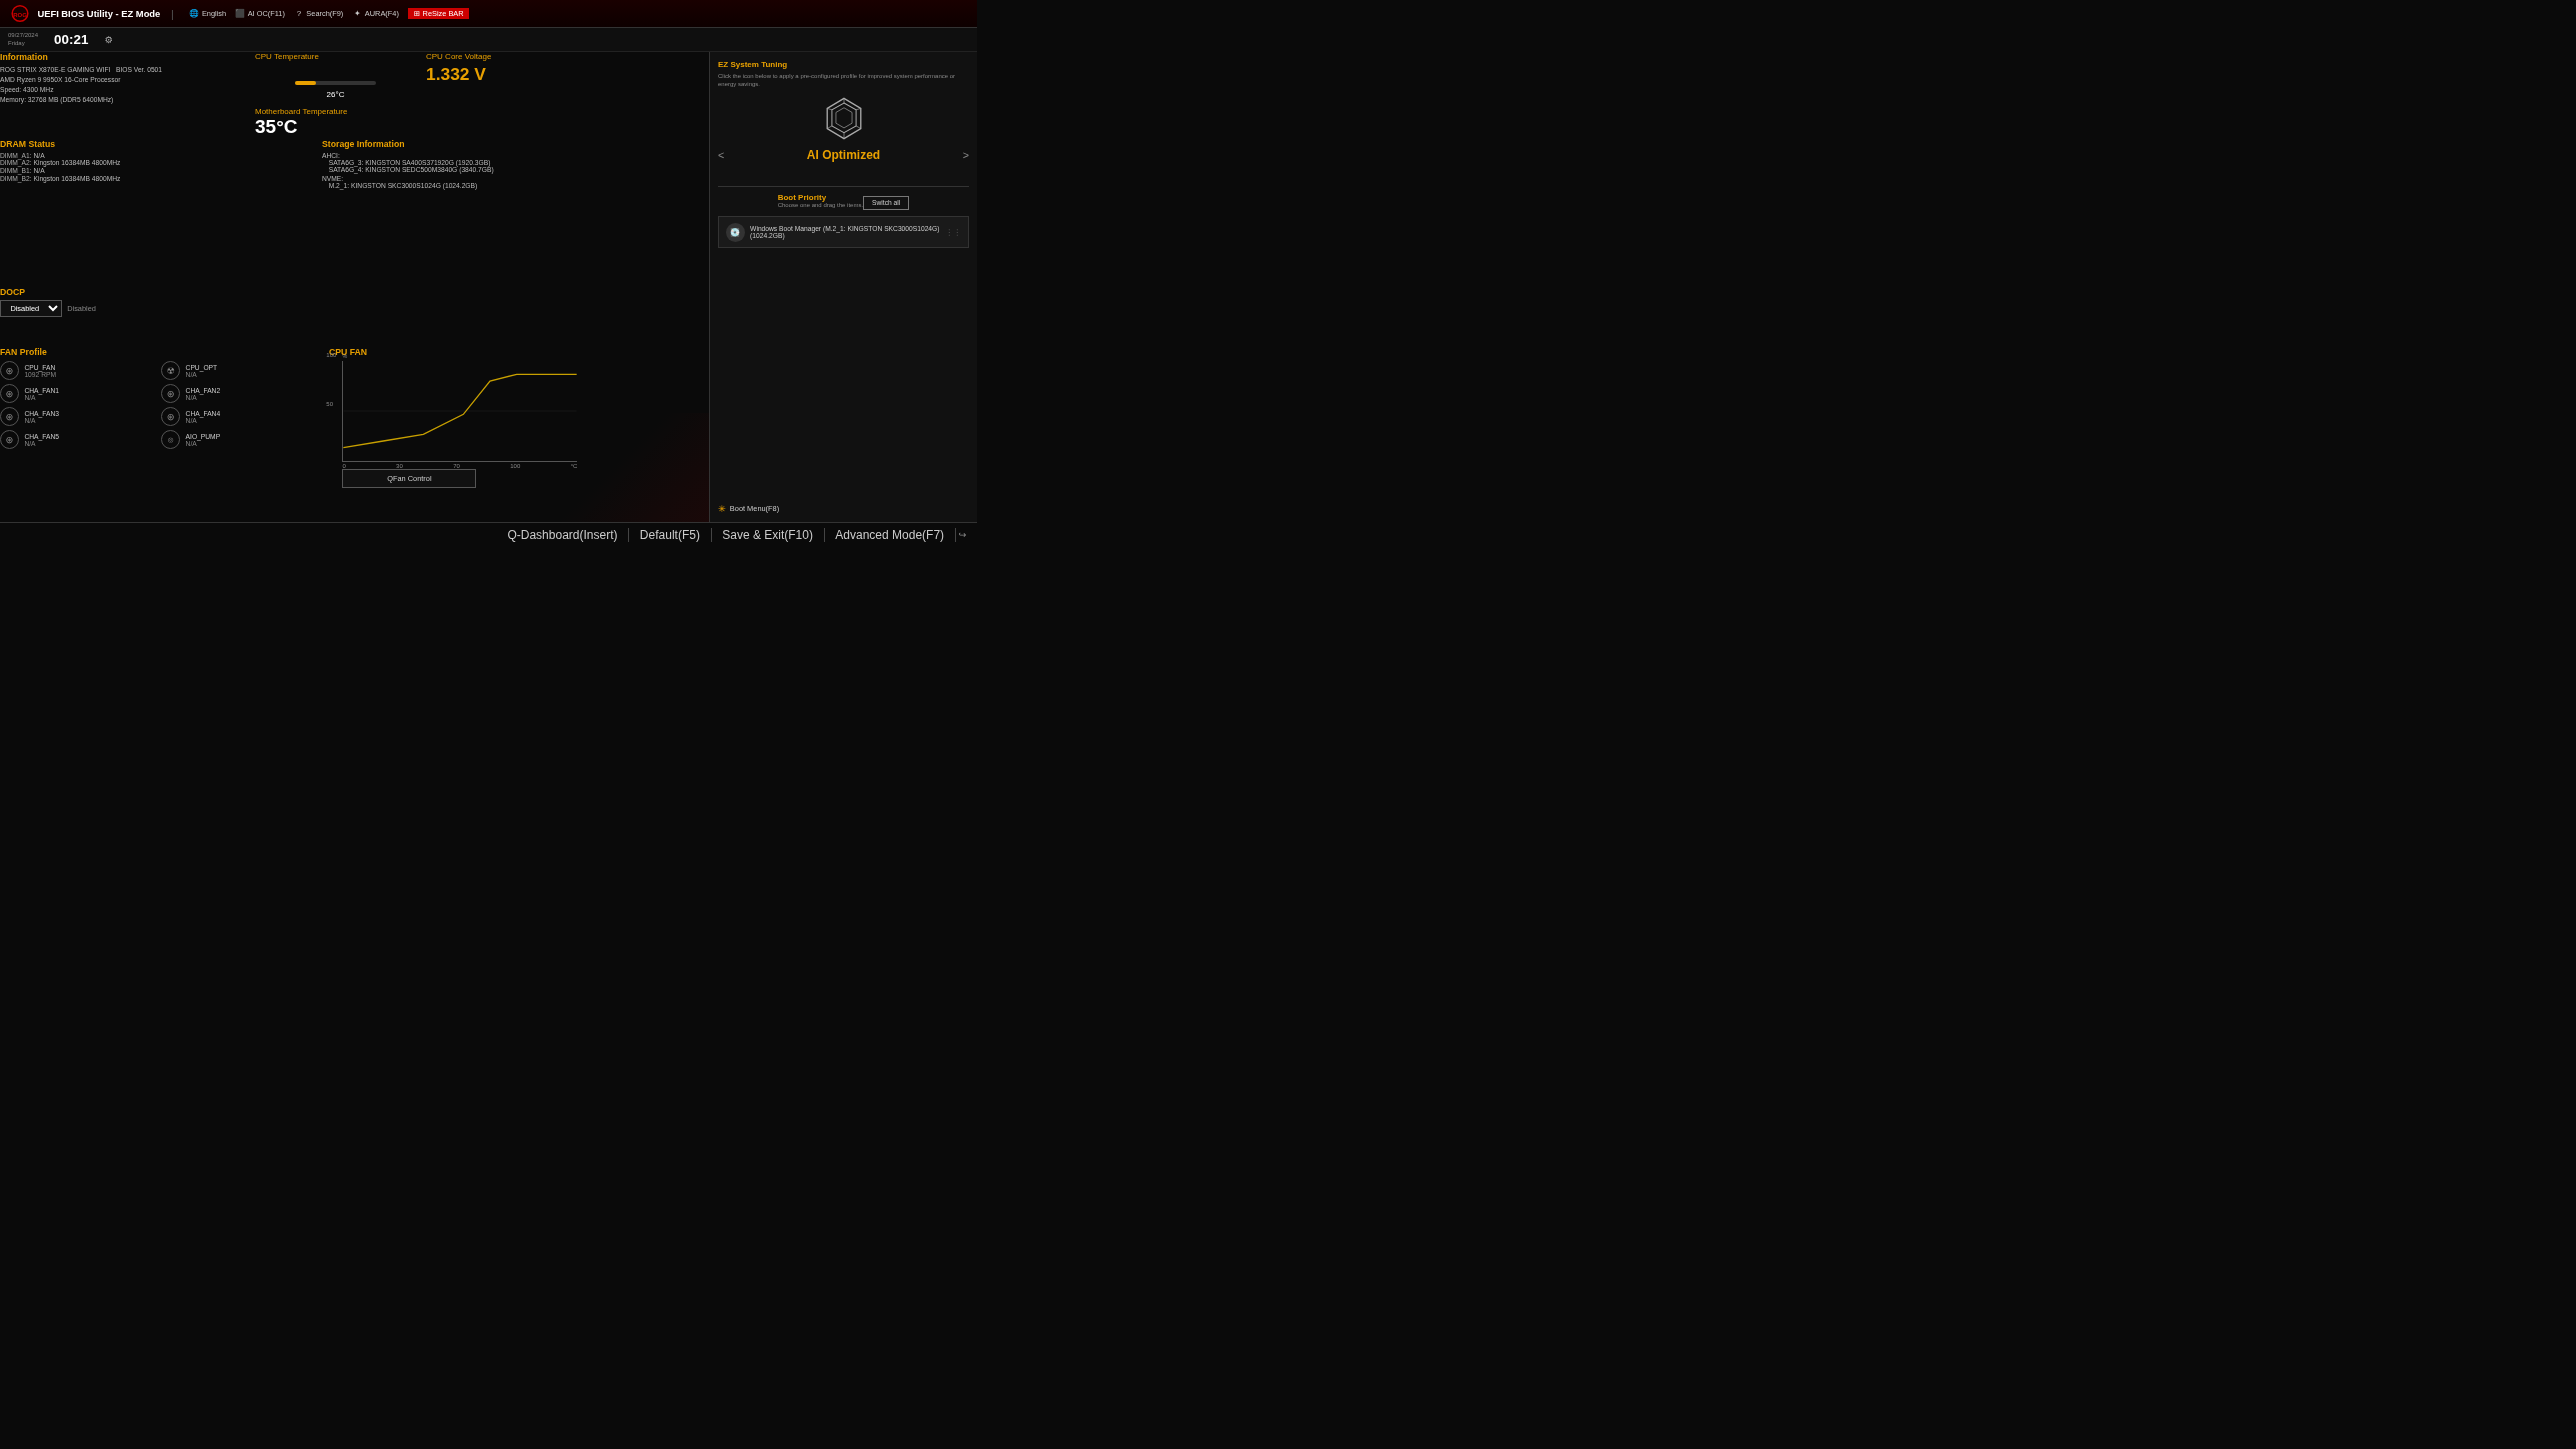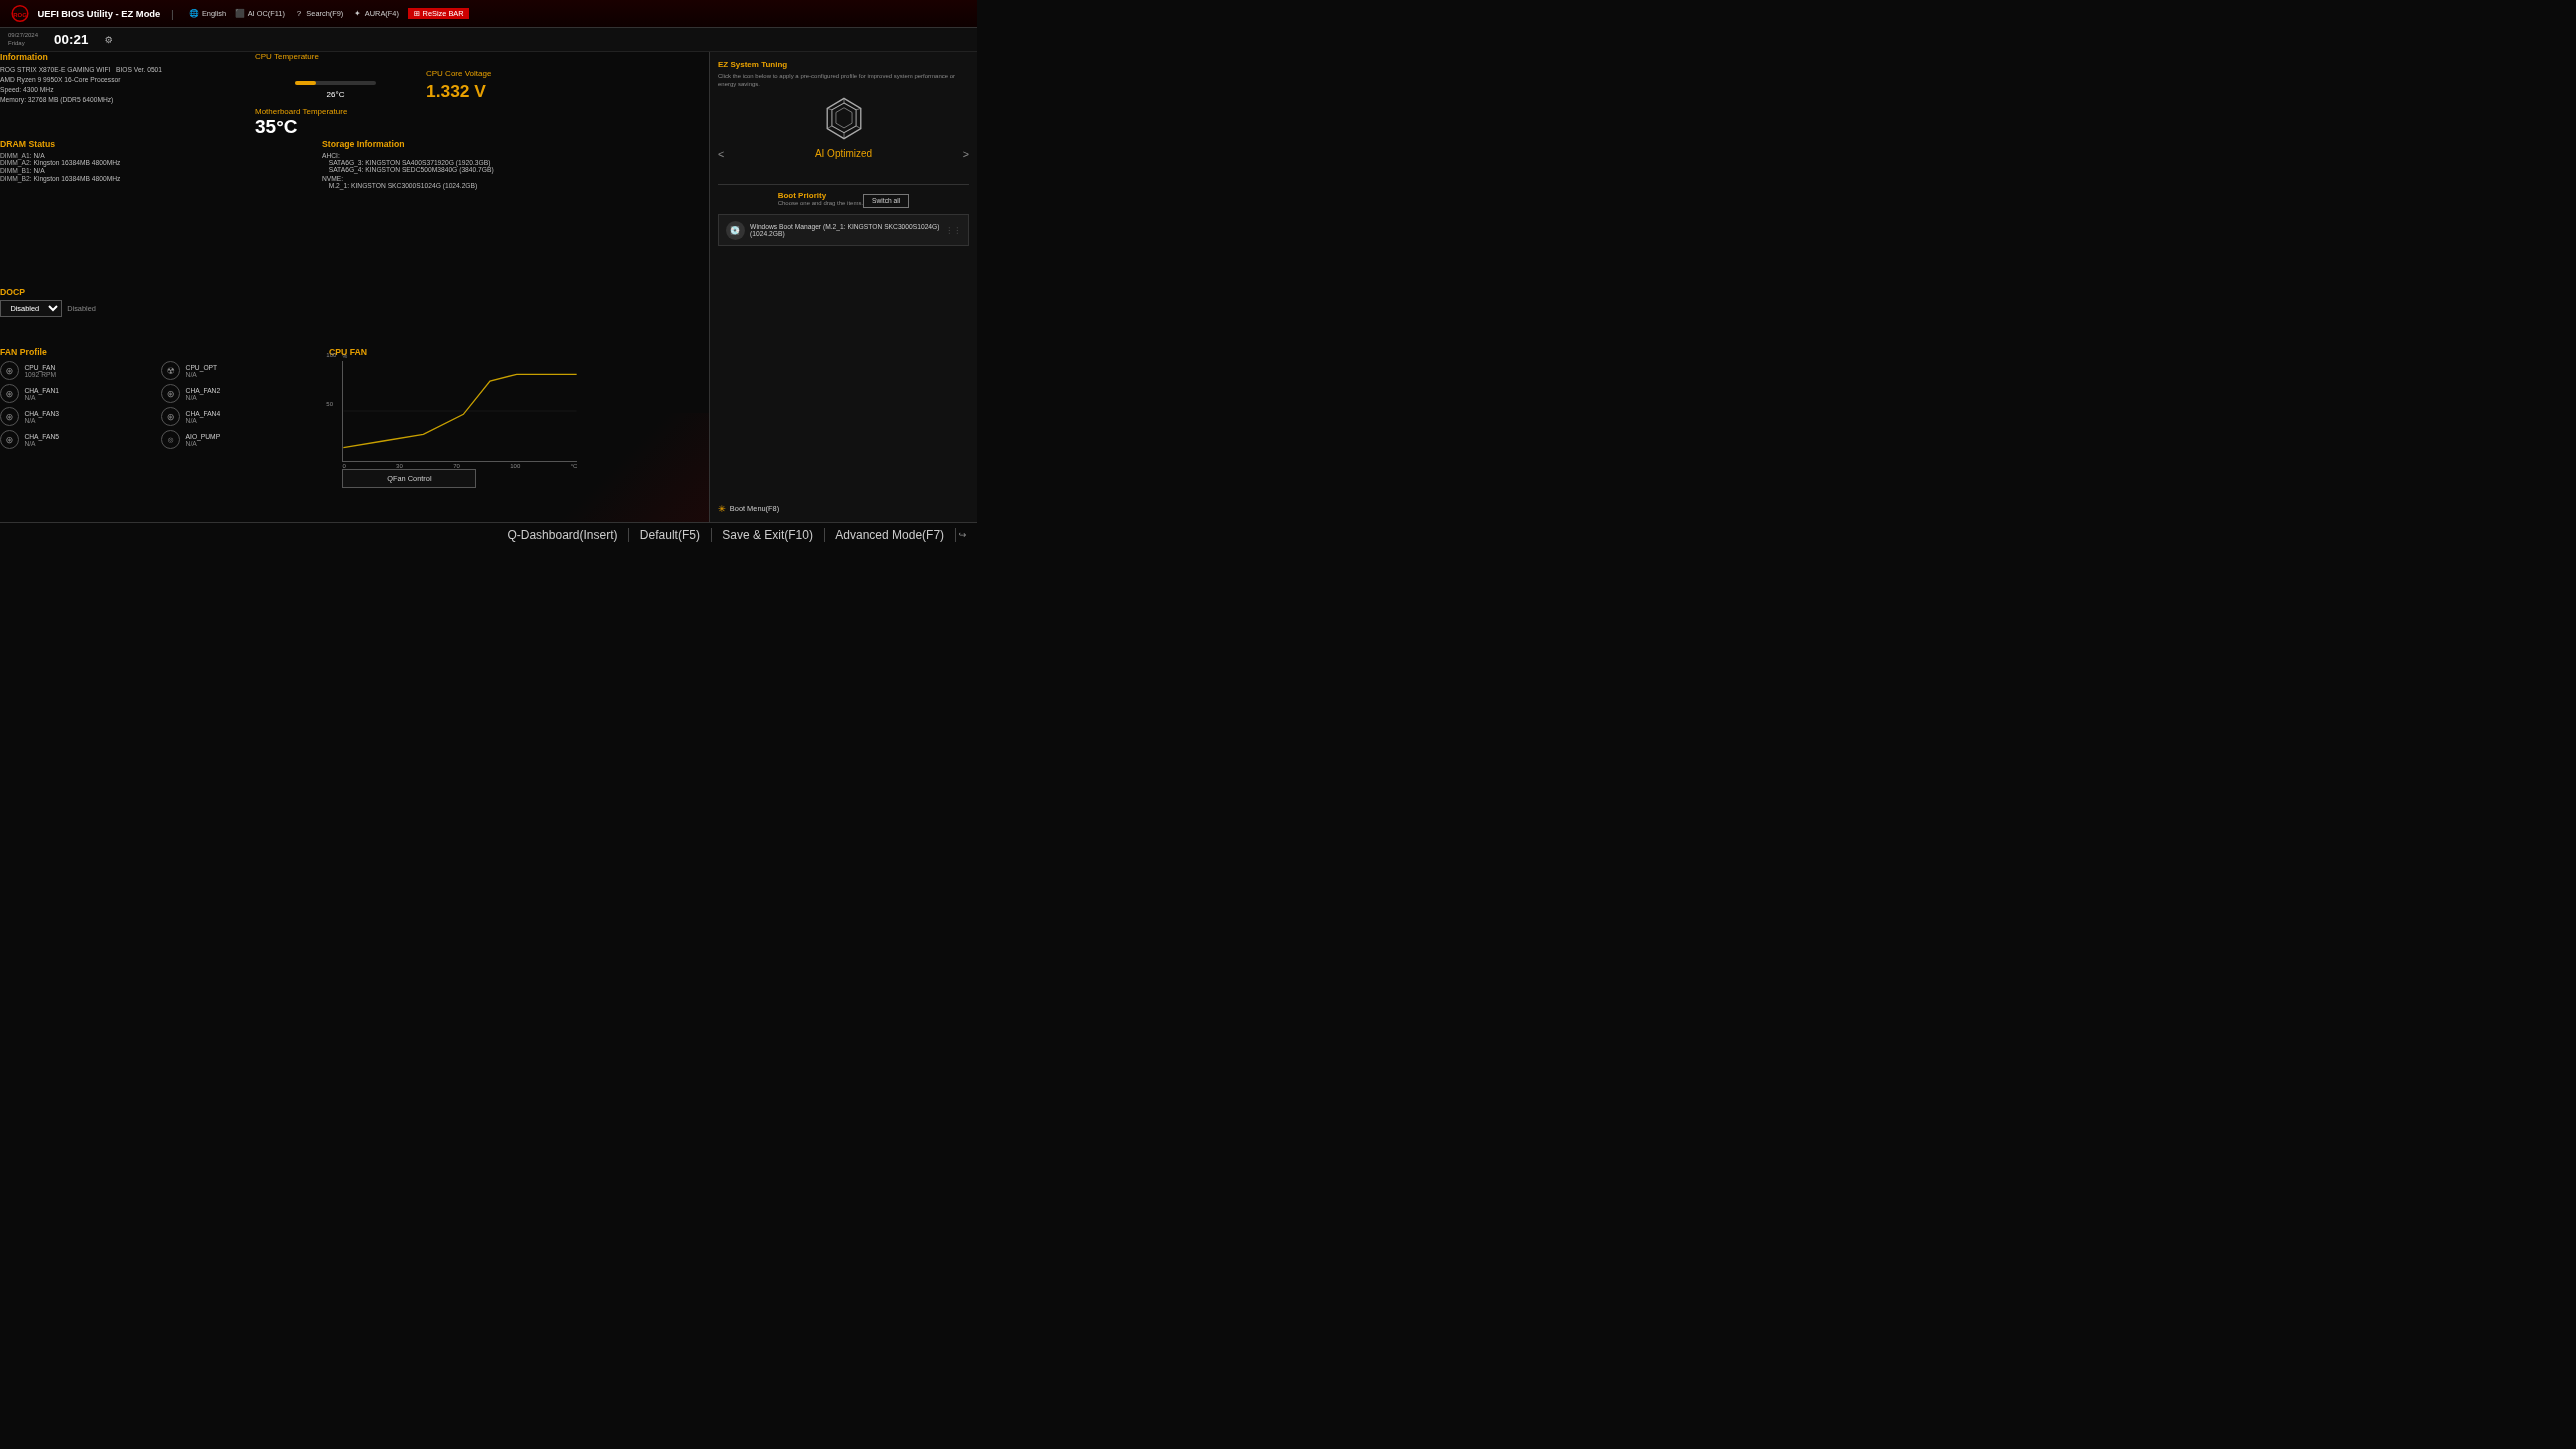--- a/index.html
+++ b/index.html
@@ -316,21 +316,22 @@
     }
     .ez-nav-btn {
       background: none;
       border: none;
       color: #888;
       font-size: 10.7px;
       cursor: pointer;
     }
     .ez-profile-name {
       color: #e8a000;
-      font-size: 10px;
+      font-size: 12px;
+      font-weight: bold;
     }
 
     
     .boot-section {
       flex: 1;
     }
     .boot-title {
       color: #e8a000;
       font-size: 8px;
       font-weight: bold;
@@ -423,21 +424,21 @@
 
     
     .main-content {
       position: relative;
       flex: 1;
       padding: 6.7px;
     }
 
     .info-section { position: absolute; top: 0; left: 0; width: 248px; }
     .cpu-temp-pos { position: absolute; top: 0; left: 255px; width: 161px; }
-    .cpu-volt-pos { position: absolute; top: 17px; left: 426px; width: 168px; }
+    .cpu-volt-pos { position: absolute; top: 0; left: 426px; width: 168px; }
     .dram-pos { position: absolute; top: 87px; left: 0; width: 248px; }
     .storage-pos { position: absolute; top: 87px; left: 322px; width: 255px; }
     .docp-pos { position: absolute; top: 235px; left: 0; width: 248px; }
     .fan-profile-pos { position: absolute; top: 295px; left: 0; width: 309px; }
     .cpu-fan-chart-pos { position: absolute; top: 295px; left: 329px; width: 268px; }
 
     .temp-bar-container {
       display: flex;
       align-items: center;
       gap: 5.4px;

